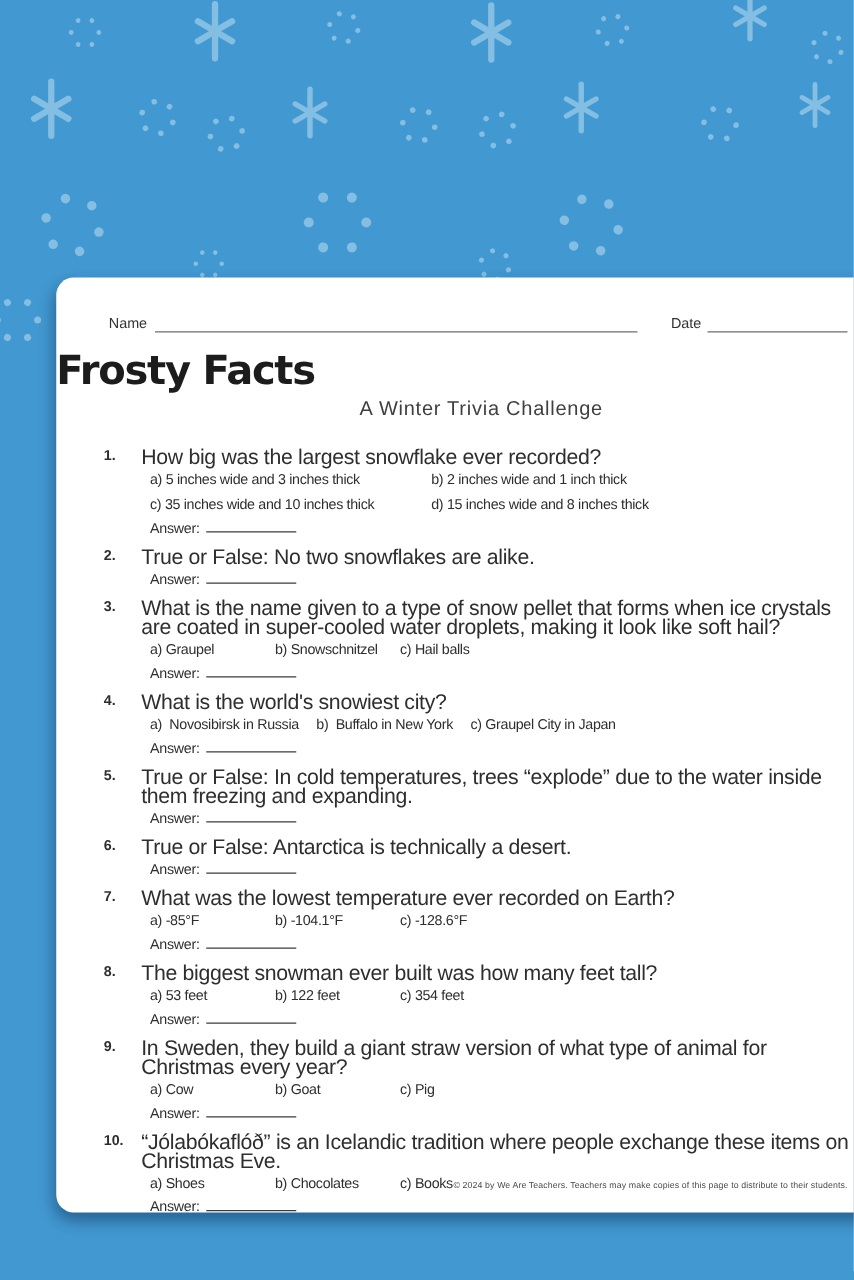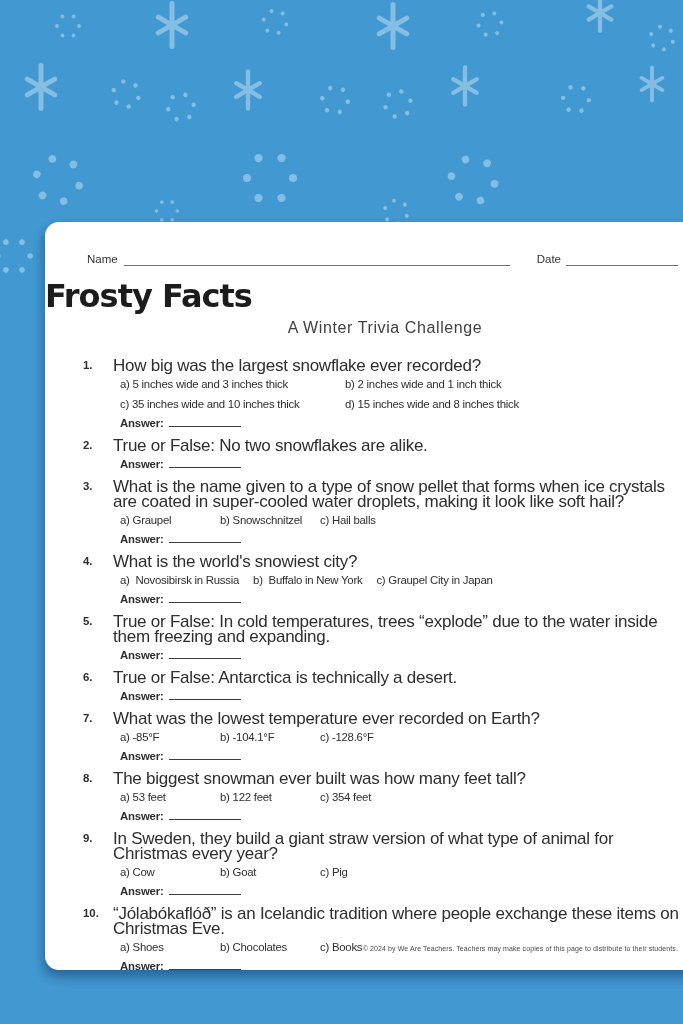--- a/index.html
+++ b/index.html
@@ -45,21 +45,21 @@
   .question{display:flex;margin-bottom:7px;}
   .qnum{flex:0 0 30px;font-weight:bold;font-size:11.4px;line-height:15px;}
   .qbody{flex:1 1 auto;}
   .qtext{font-size:17px;line-height:15px;letter-spacing:-.25px;}
   .options{padding-left:7px;margin-top:4px;font-size:11.4px;line-height:15px;letter-spacing:-.25px;}
   .options.row{display:flex;flex-wrap:wrap;}
   .options.row .option{min-width:86px;margin-right:14px;white-space:pre;}
   .options.grid{display:grid;grid-template-columns:225px auto;row-gap:5px;}
   .options.grid .option{white-space:pre;}
   .answer-row{padding-left:7px;margin-top:4px;font-size:11.4px;line-height:15px;}
-  .answer-label{font-weight:bold;letter-spacing:-.2px;}
+  .answer-label{font-weight:normal;letter-spacing:-.2px;}
   .answer-line{display:inline-block;width:72px;height:9px;margin-left:5px;border-bottom:1.3px solid #3c3c3c;}
 
   .footer{
     position:absolute;right:47px;bottom:18px;
     font-size:7px;color:#4a4a4a;letter-spacing:.1px;
   }
 </style>
 </head>
 <body>
 

